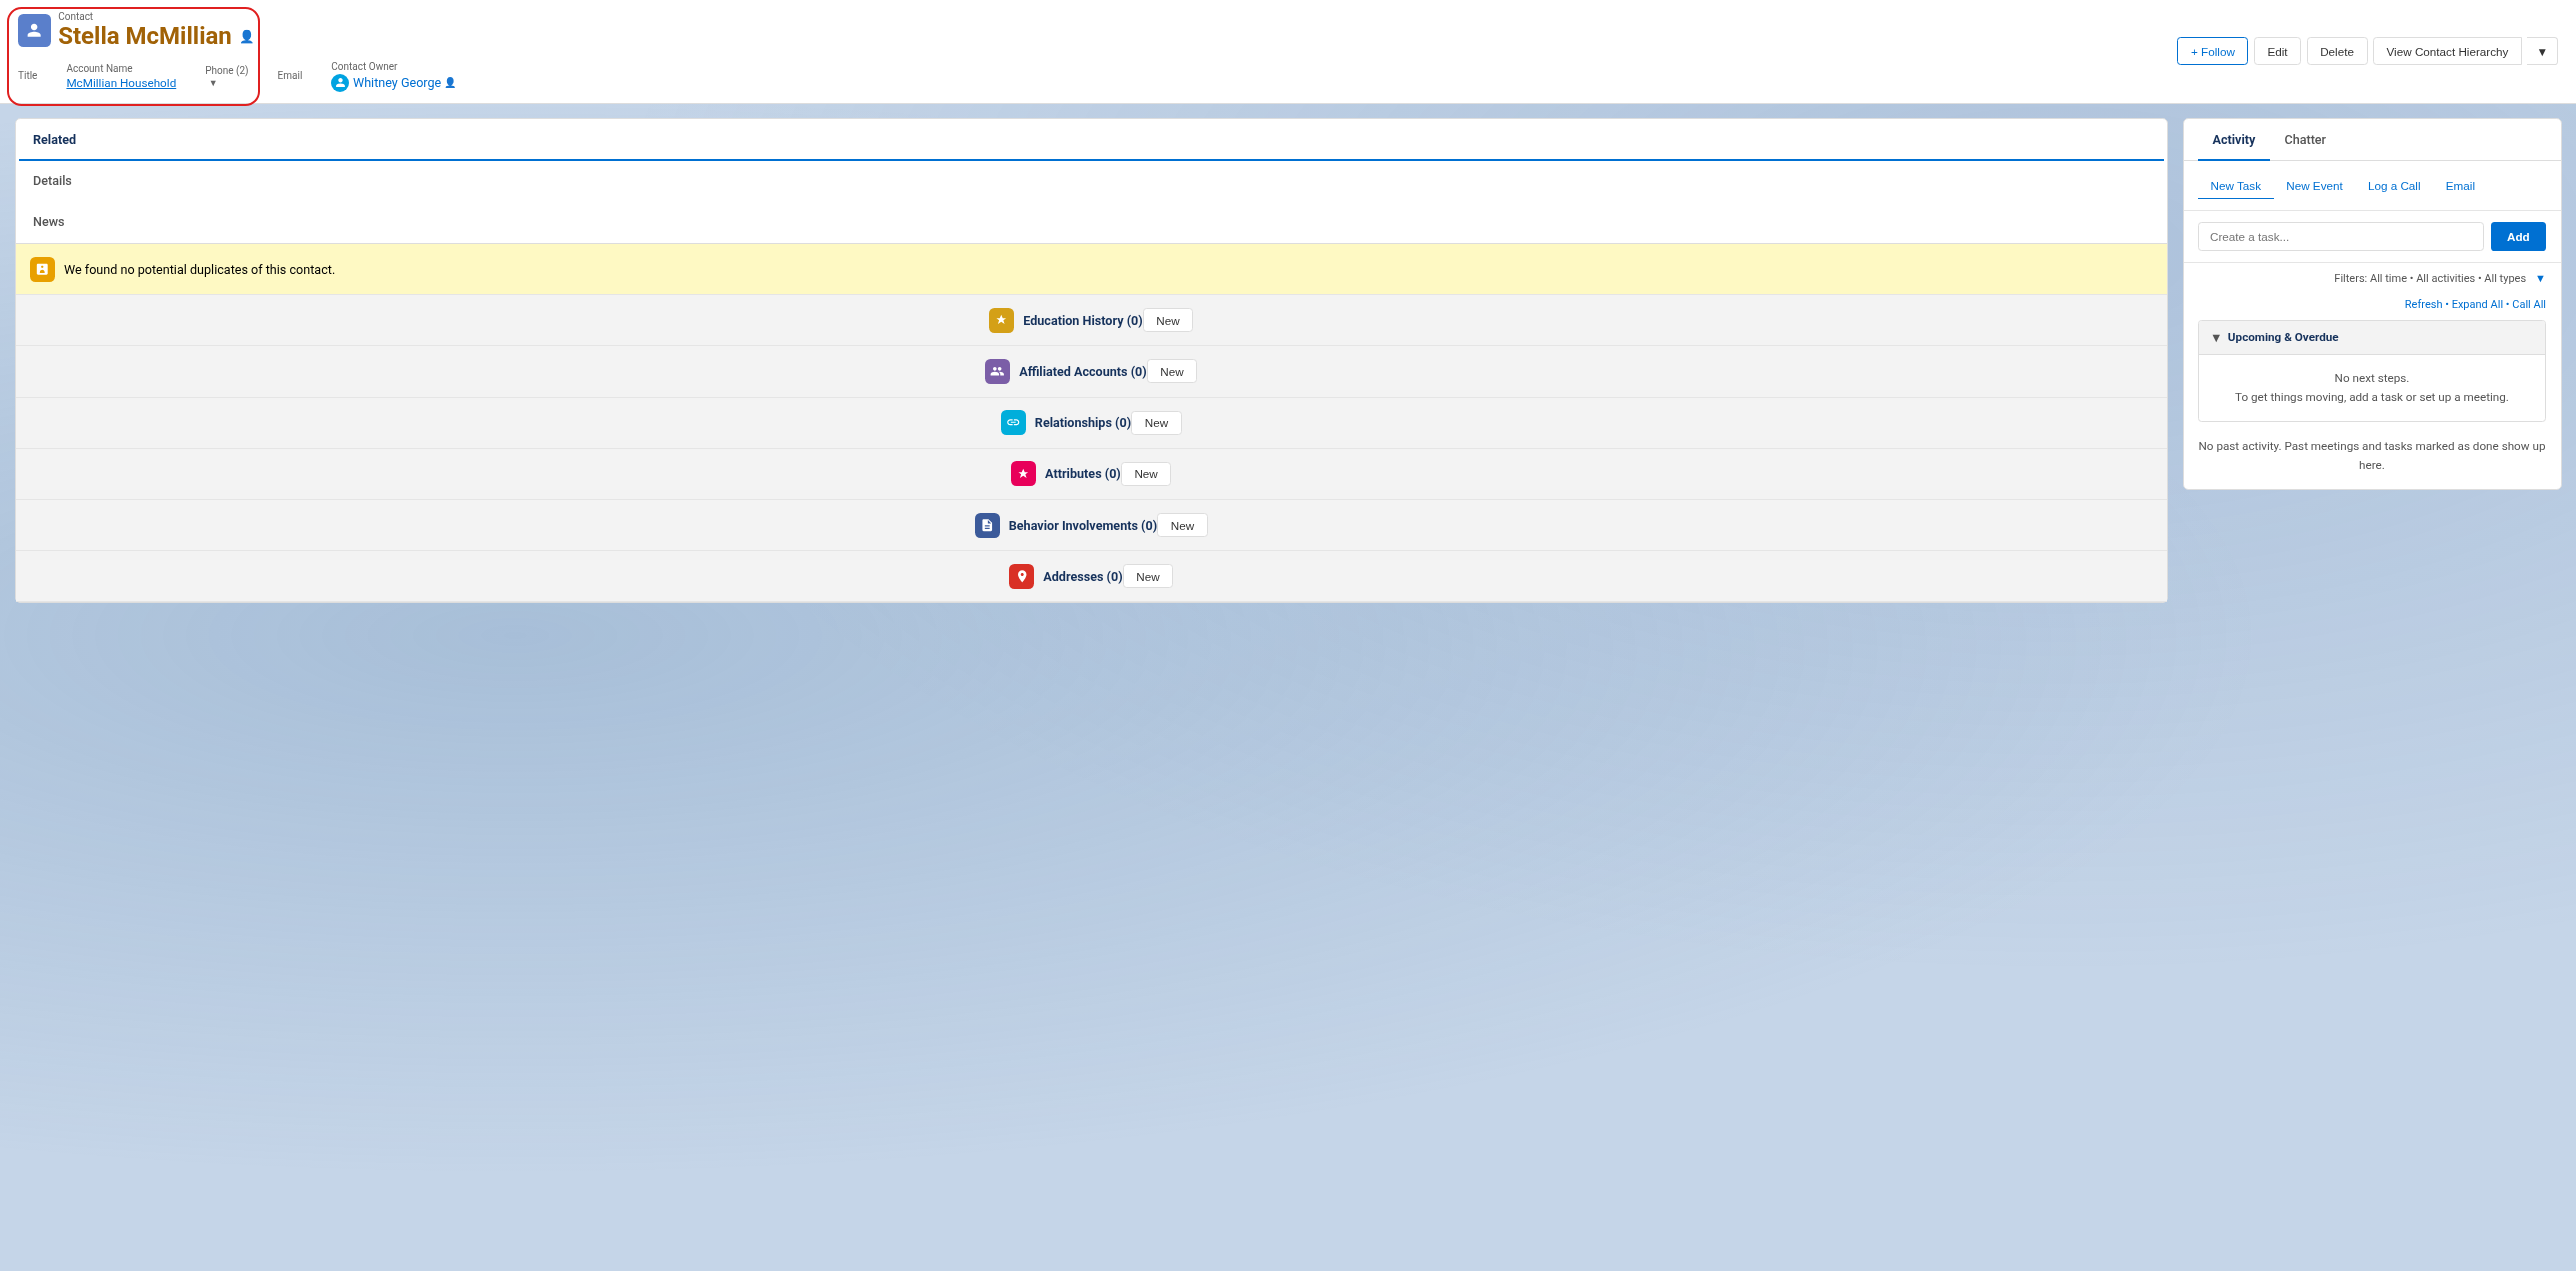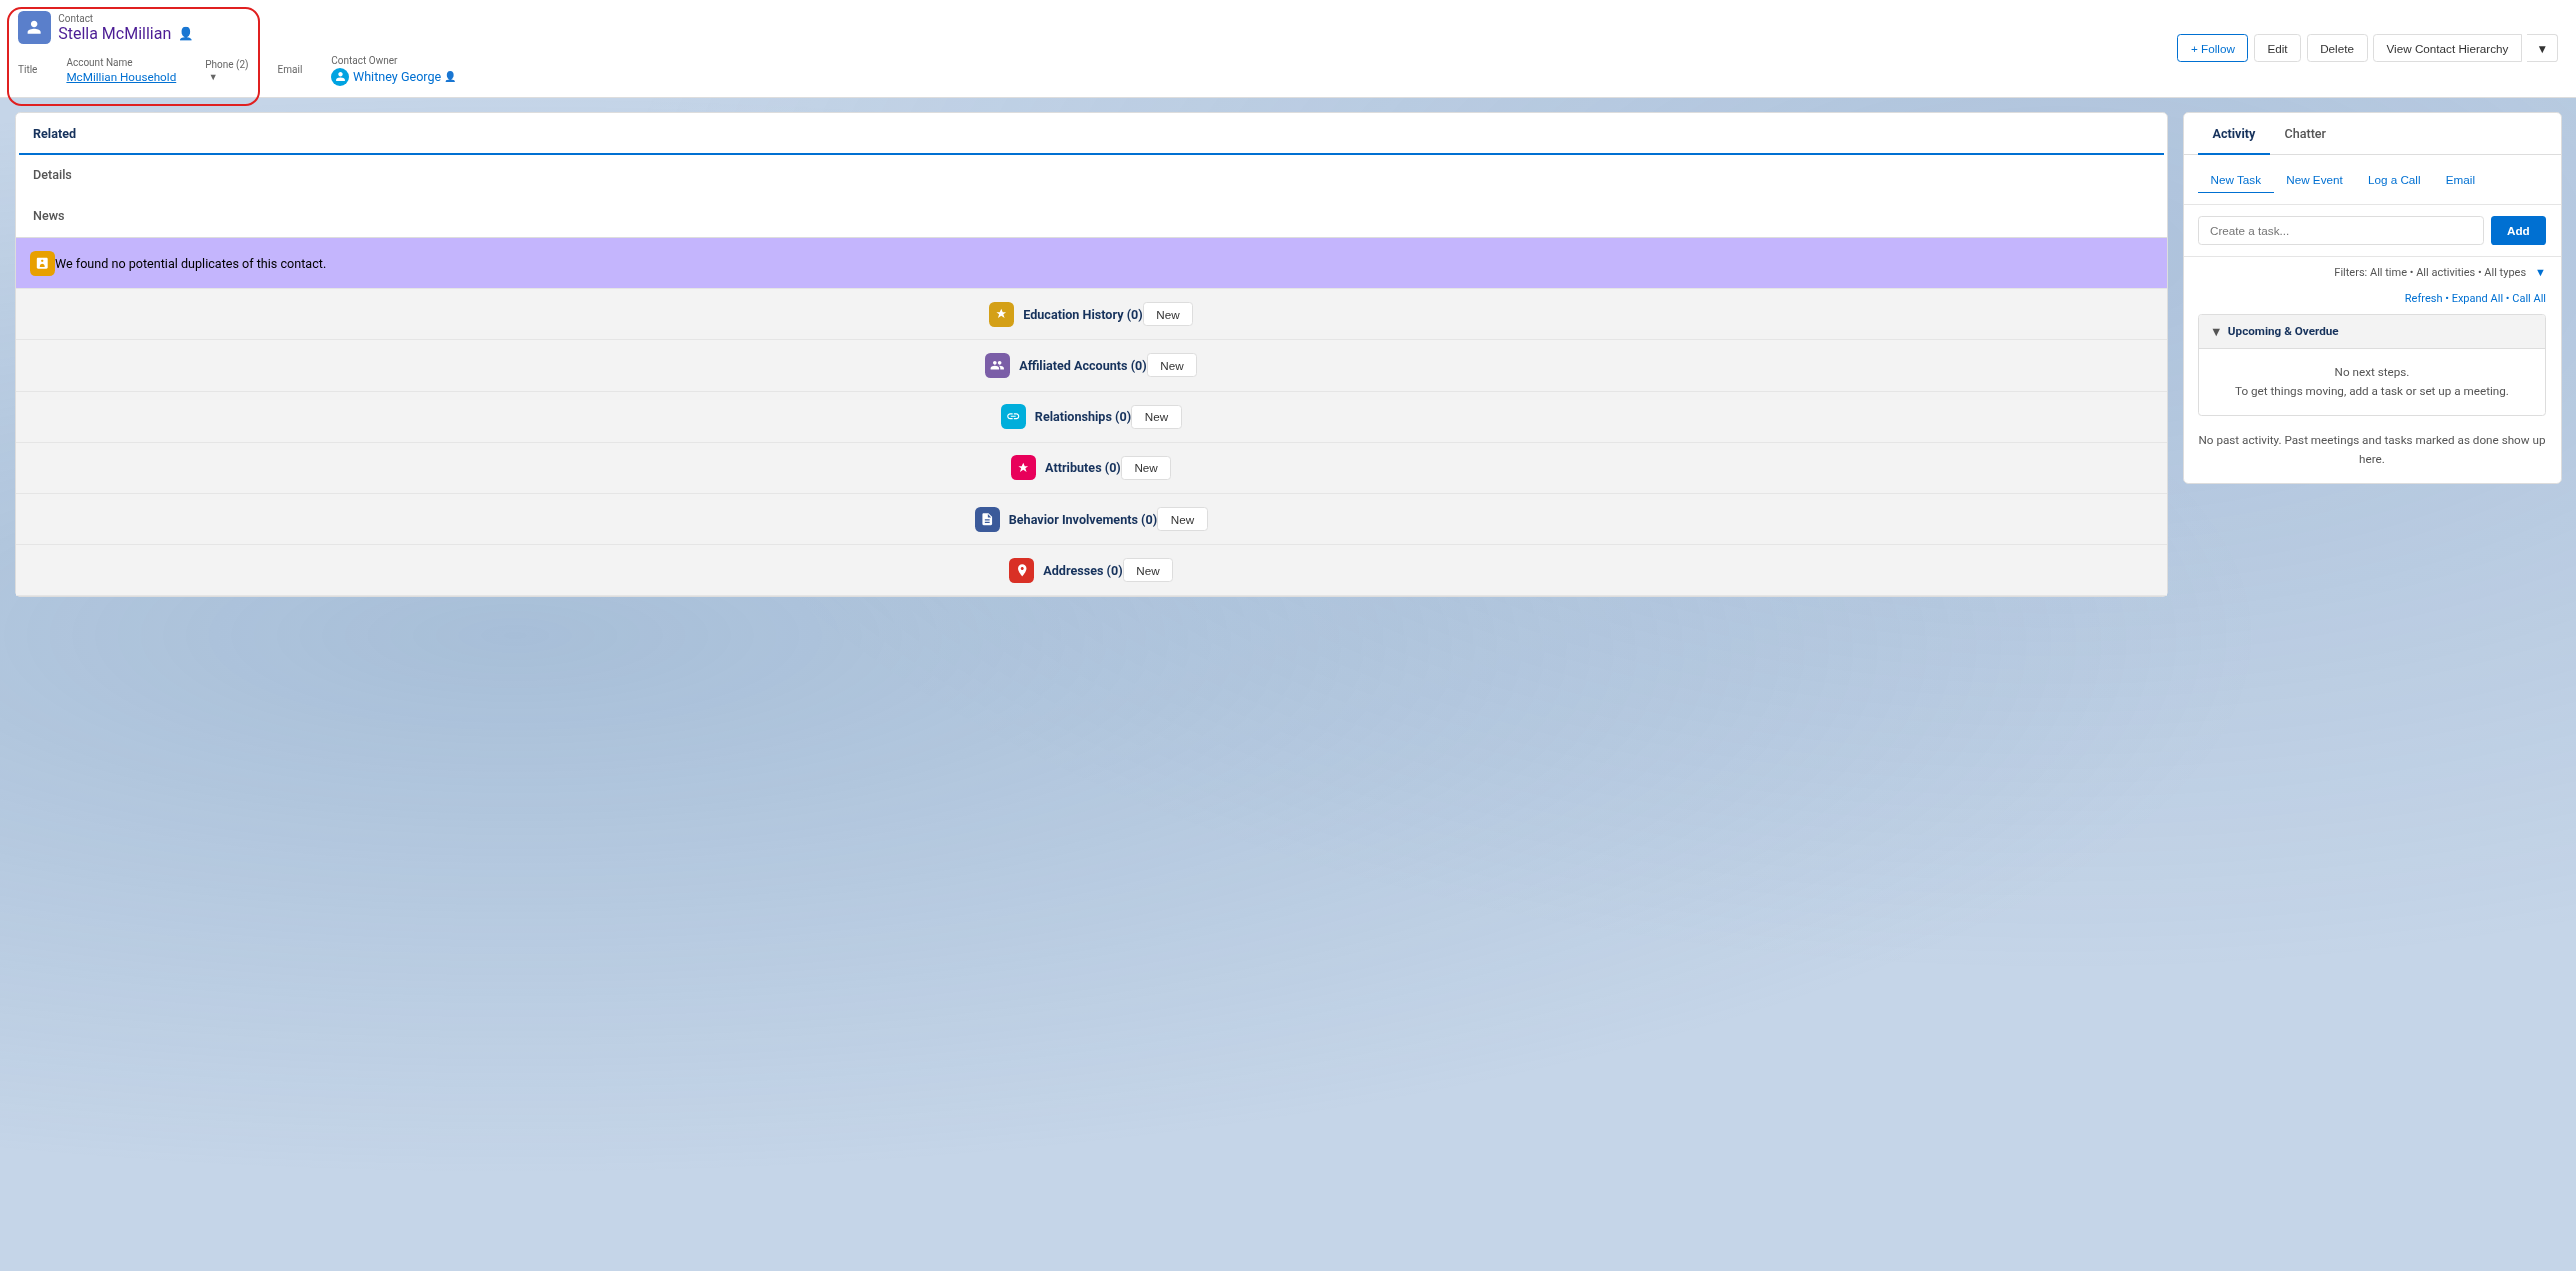--- a/index.html
+++ b/index.html
@@ -50,23 +50,23 @@
       color: #666;
     }
 
     .contact-name-row {
       display: flex;
       align-items: center;
       gap: 7.2px;
     }
 
     .contact-name {
-      font-size: 16px;
-      font-weight: 400;
-      color: #4c1d95;
+      font-size: 24px;
+      font-weight: 700;
+      color: #a16207;
     }
 
     .contact-name-icon {
       color: #888;
       font-size: 12.6px;
     }
 
     
     .highlight-circle {
       position: absolute;
@@ -213,23 +213,24 @@
     .tab.active {
       color: #16325c;
       border-bottom-color: #0070d2;
       font-weight: 700;
     }
 
     
     .duplicate-notice {
       display: flex;
       align-items: center;
+      gap: 9px;
       padding: 12.6px 14.5px;
       border-bottom: 0.9px solid #e5e5e5;
-      background: #c4b5fd;
+      background: #fef9c3;
     }
 
     .dup-icon {
       width: 25px;
       height: 25px;
       background: #e8a000;
       border-radius: 5.4px;
       display: flex;
       align-items: center;
       justify-content: center;

